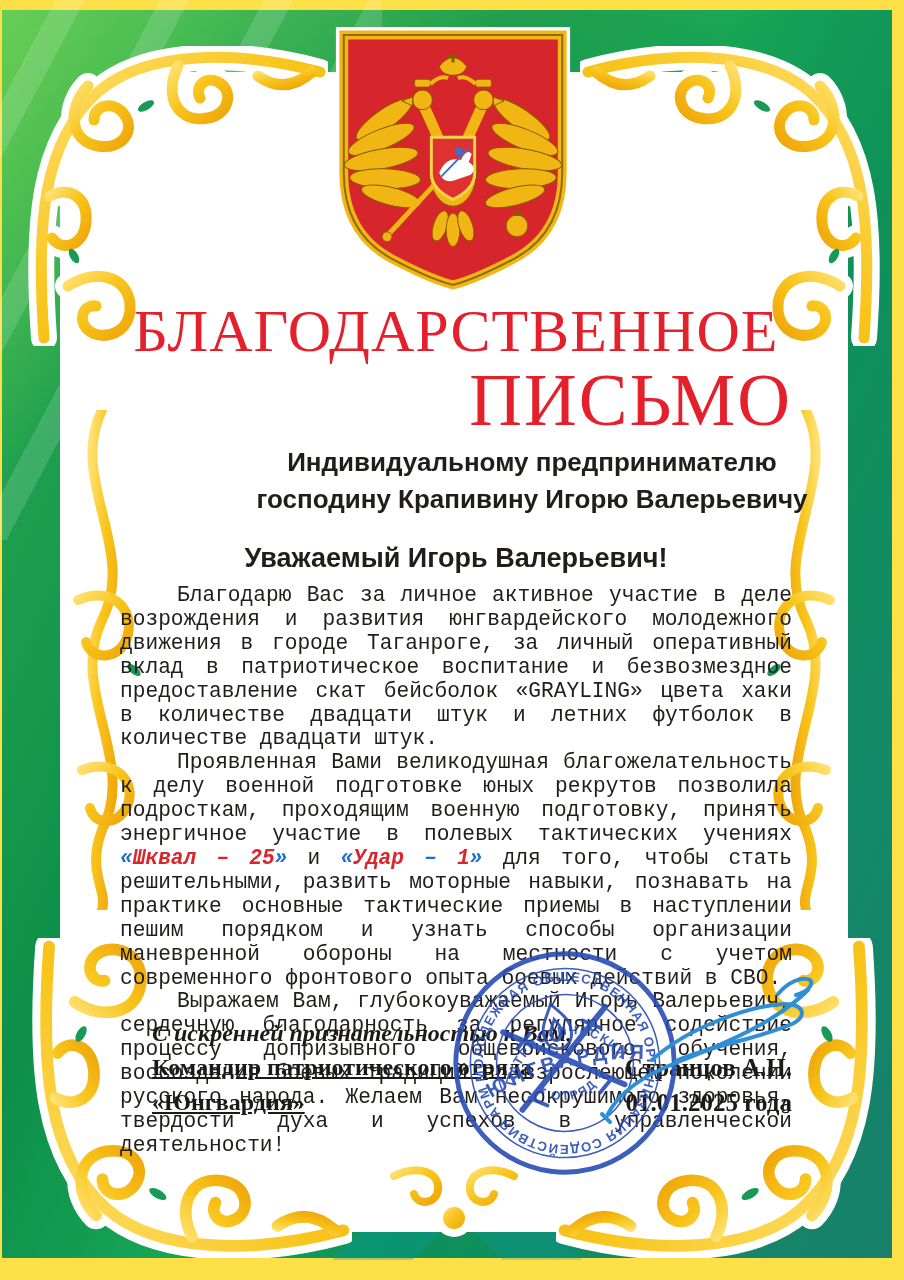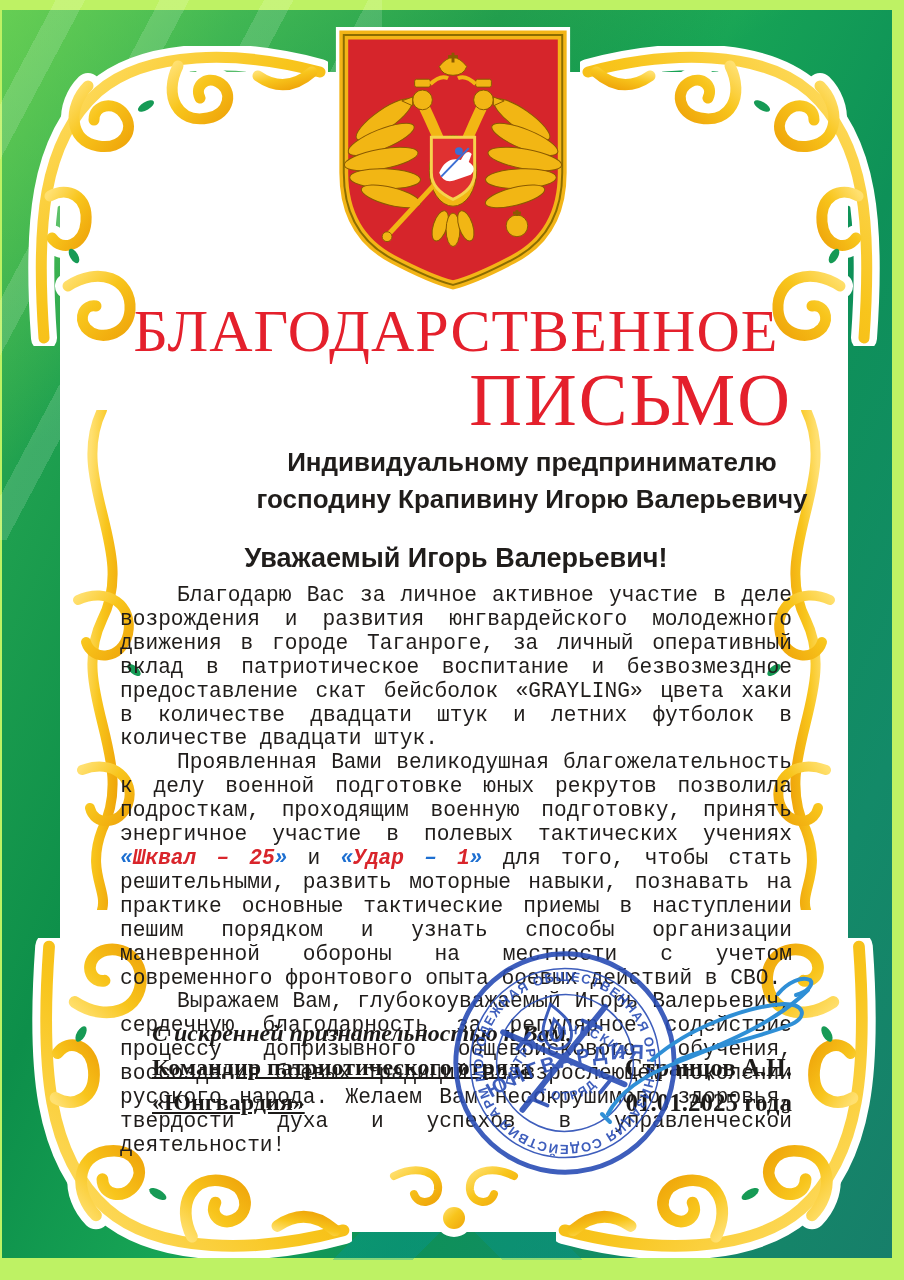--- a/index.html
+++ b/index.html
@@ -1,17 +1,17 @@
 <!DOCTYPE html>
 <html lang="ru"><head>
 <meta charset="utf-8">
 <style>
   html,body{margin:0;padding:0;}
   body{background:#f6f4ef;font-family:"Liberation Serif","DejaVu Serif",serif;}
-  .page{position:relative;width:904px;height:1280px;margin:0 auto;background:#bef264;overflow:hidden;}
+  .page{position:relative;width:904px;height:1280px;margin:0 auto;background:#fde047;overflow:hidden;}
   
   .sheet{position:absolute;left:2px;top:10px;width:890px;height:1248px;
     background:
       linear-gradient(150deg, rgba(120,220,90,.55) 0%, rgba(120,220,90,0) 26%),
       linear-gradient(115deg,#4fbc4c 0%,#1fa04f 16%,#0d8f4a 34%,#17a455 50%,#0e9158 66%,#138a68 84%,#177f6a 100%);
   }
   .beam{position:absolute;pointer-events:none;}
   .beam1{left:-40px;top:-30px;width:420px;height:560px;
     background:repeating-linear-gradient(118deg,rgba(255,255,255,.14) 0 26px,rgba(255,255,255,0) 26px 92px);}
   .beam2{left:90px;top:330px;width:300px;height:620px;

